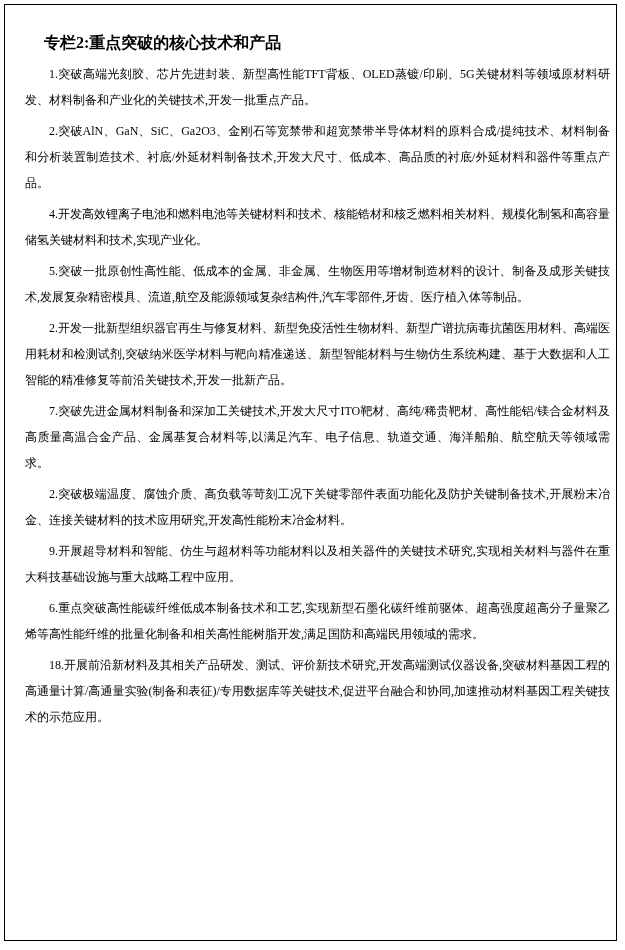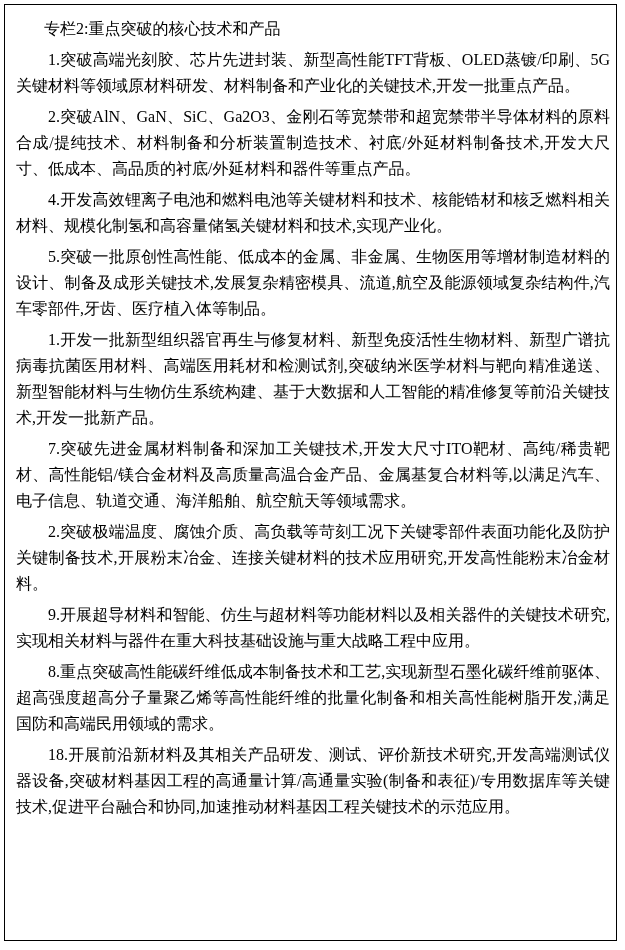--- a/index.html
+++ b/index.html
@@ -20,43 +20,44 @@
     top: 4px;
     width: 613px;
     height: 937px;
     box-sizing: border-box;
     border: 1px solid #000000;
     background: #ffffff;
     padding: 8px 6px 0 7px;
     overflow: hidden;
   }
   .doc-title {
-    margin: 3px 0 0 0;
+    margin: 17px 0 0 0;
     font-size: 16px;
     line-height: 26px;
     text-indent: 2em;
     white-space: normal;
+    font-weight: bold;
   }
   .doc-para {
-    margin: 5px 0 0 4px;
-    font-size: 16px;
+    margin: 5px 0 0 13px;
+    font-size: 12px;
     line-height: 26px;
     text-indent: 2em;
     text-align: justify;
     word-break: break-all;
   }
 </style>
 </head>
 <body>
 
 <div class="doc-page">
   <p class="doc-title">专栏2:重点突破的核心技术和产品</p>
   <p class="doc-para">1.突破高端光刻胶、芯片先进封装、新型高性能TFT背板、OLED蒸镀/印刷、5G关键材料等领域原材料研发、材料制备和产业化的关键技术,开发一批重点产品。</p>
   <p class="doc-para">2.突破AlN、GaN、SiC、Ga2O3、金刚石等宽禁带和超宽禁带半导体材料的原料合成/提纯技术、材料制备和分析装置制造技术、衬底/外延材料制备技术,开发大尺寸、低成本、高品质的衬底/外延材料和器件等重点产品。</p>
   <p class="doc-para">4.开发高效锂离子电池和燃料电池等关键材料和技术、核能锆材和核乏燃料相关材料、规模化制氢和高容量储氢关键材料和技术,实现产业化。</p>
   <p class="doc-para">5.突破一批原创性高性能、低成本的金属、非金属、生物医用等增材制造材料的设计、制备及成形关键技术,发展复杂精密模具、流道,航空及能源领域复杂结构件,汽车零部件,牙齿、医疗植入体等制品。</p>
-  <p class="doc-para">1.开发一批新型组织器官再生与修复材料、新型免疫活性生物材料、新型广谱抗病毒抗菌医用材料、高端医用耗材和检测试剂,突破纳米医学材料与靶向精准递送、新型智能材料与生物仿生系统构建、基于大数据和人工智能的精准修复等前沿关键技术,开发一批新产品。</p>
+  <p class="doc-para">2.开发一批新型组织器官再生与修复材料、新型免疫活性生物材料、新型广谱抗病毒抗菌医用材料、高端医用耗材和检测试剂,突破纳米医学材料与靶向精准递送、新型智能材料与生物仿生系统构建、基于大数据和人工智能的精准修复等前沿关键技术,开发一批新产品。</p>
   <p class="doc-para">7.突破先进金属材料制备和深加工关键技术,开发大尺寸ITO靶材、高纯/稀贵靶材、高性能铝/镁合金材料及高质量高温合金产品、金属基复合材料等,以满足汽车、电子信息、轨道交通、海洋船舶、航空航天等领域需求。</p>
   <p class="doc-para">2.突破极端温度、腐蚀介质、高负载等苛刻工况下关键零部件表面功能化及防护关键制备技术,开展粉末冶金、连接关键材料的技术应用研究,开发高性能粉末冶金材料。</p>
   <p class="doc-para">9.开展超导材料和智能、仿生与超材料等功能材料以及相关器件的关键技术研究,实现相关材料与器件在重大科技基础设施与重大战略工程中应用。</p>
-  <p class="doc-para">8.重点突破高性能碳纤维低成本制备技术和工艺,实现新型石墨化碳纤维前驱体、超高强度超高分子量聚乙烯等高性能纤维的批量化制备和相关高性能树脂开发,满足国防和高端民用领域的需求。</p>
+  <p class="doc-para">6.重点突破高性能碳纤维低成本制备技术和工艺,实现新型石墨化碳纤维前驱体、超高强度超高分子量聚乙烯等高性能纤维的批量化制备和相关高性能树脂开发,满足国防和高端民用领域的需求。</p>
   <p class="doc-para">18.开展前沿新材料及其相关产品研发、测试、评价新技术研究,开发高端测试仪器设备,突破材料基因工程的高通量计算/高通量实验(制备和表征)/专用数据库等关键技术,促进平台融合和协同,加速推动材料基因工程关键技术的示范应用。</p>
 </div>
 
 </body></html>

